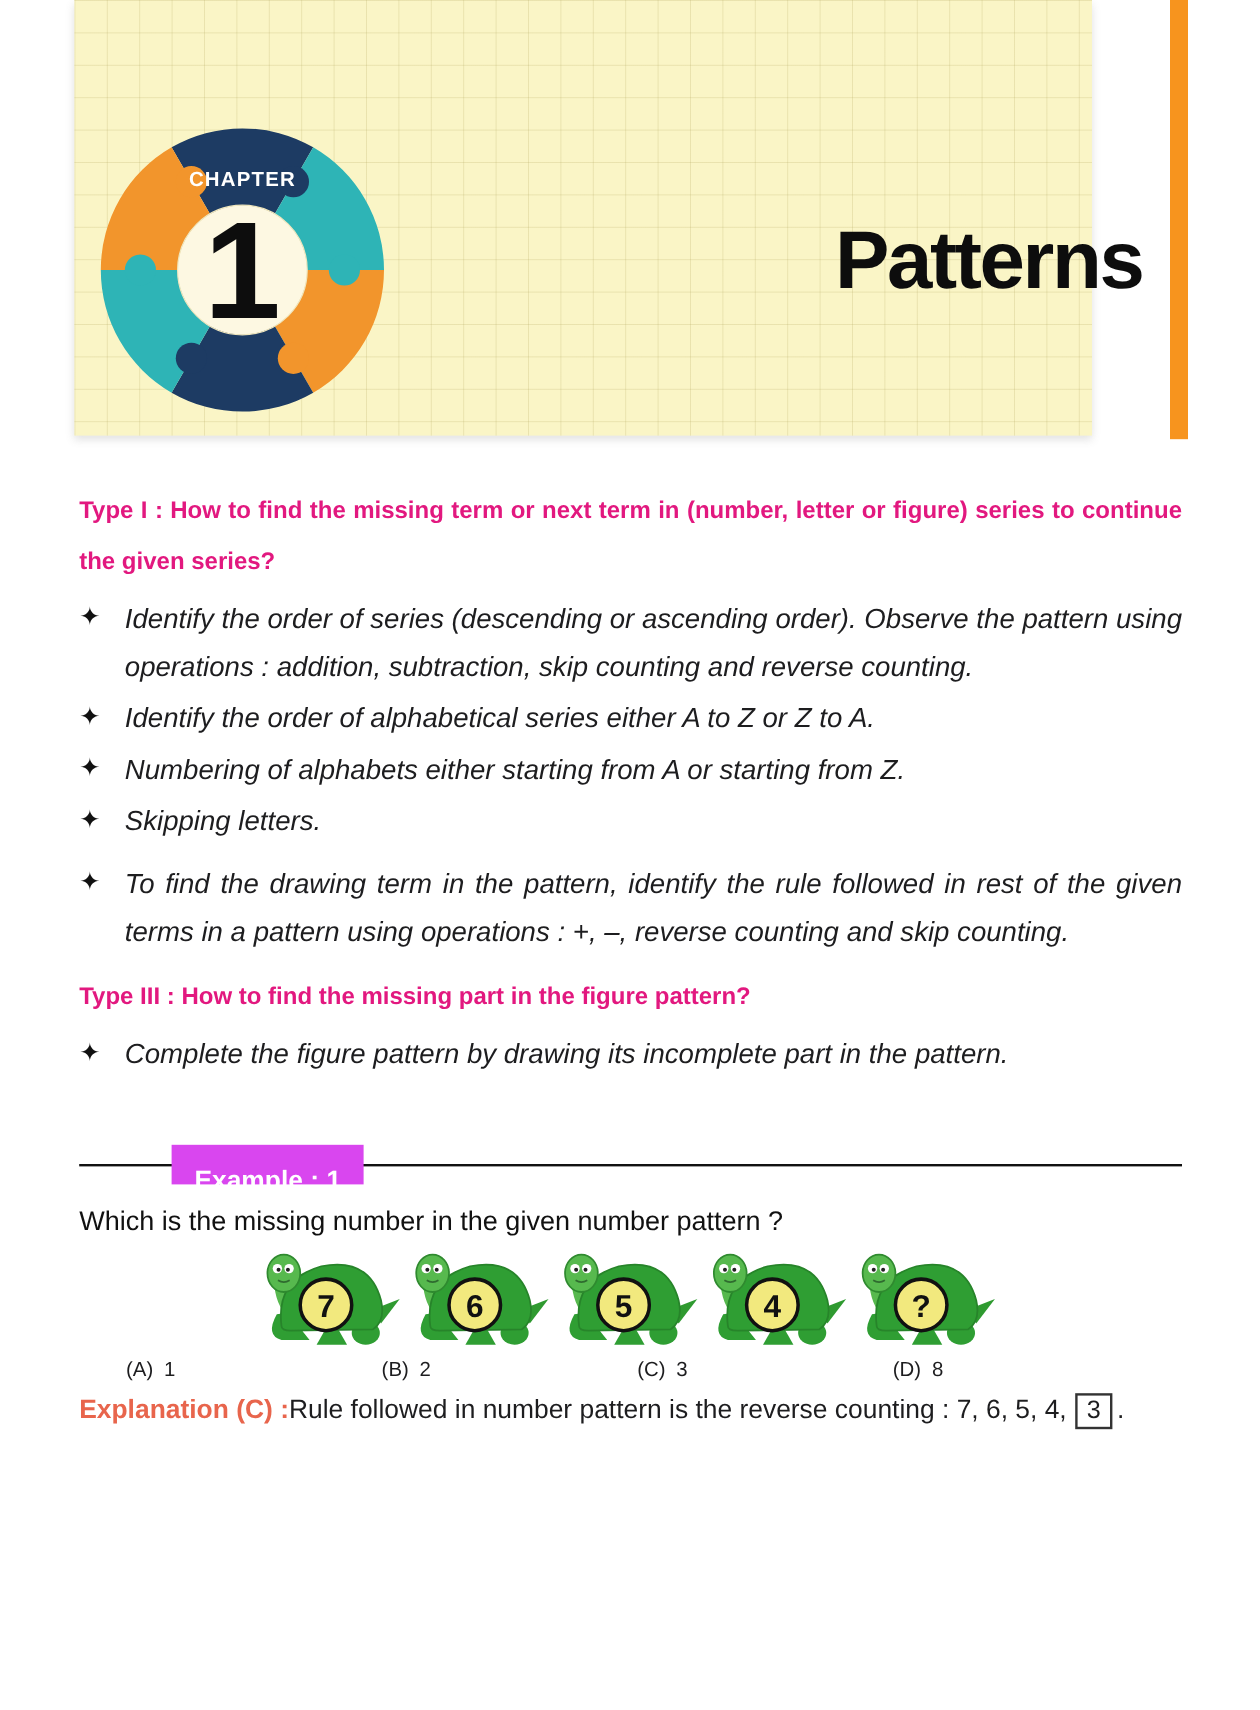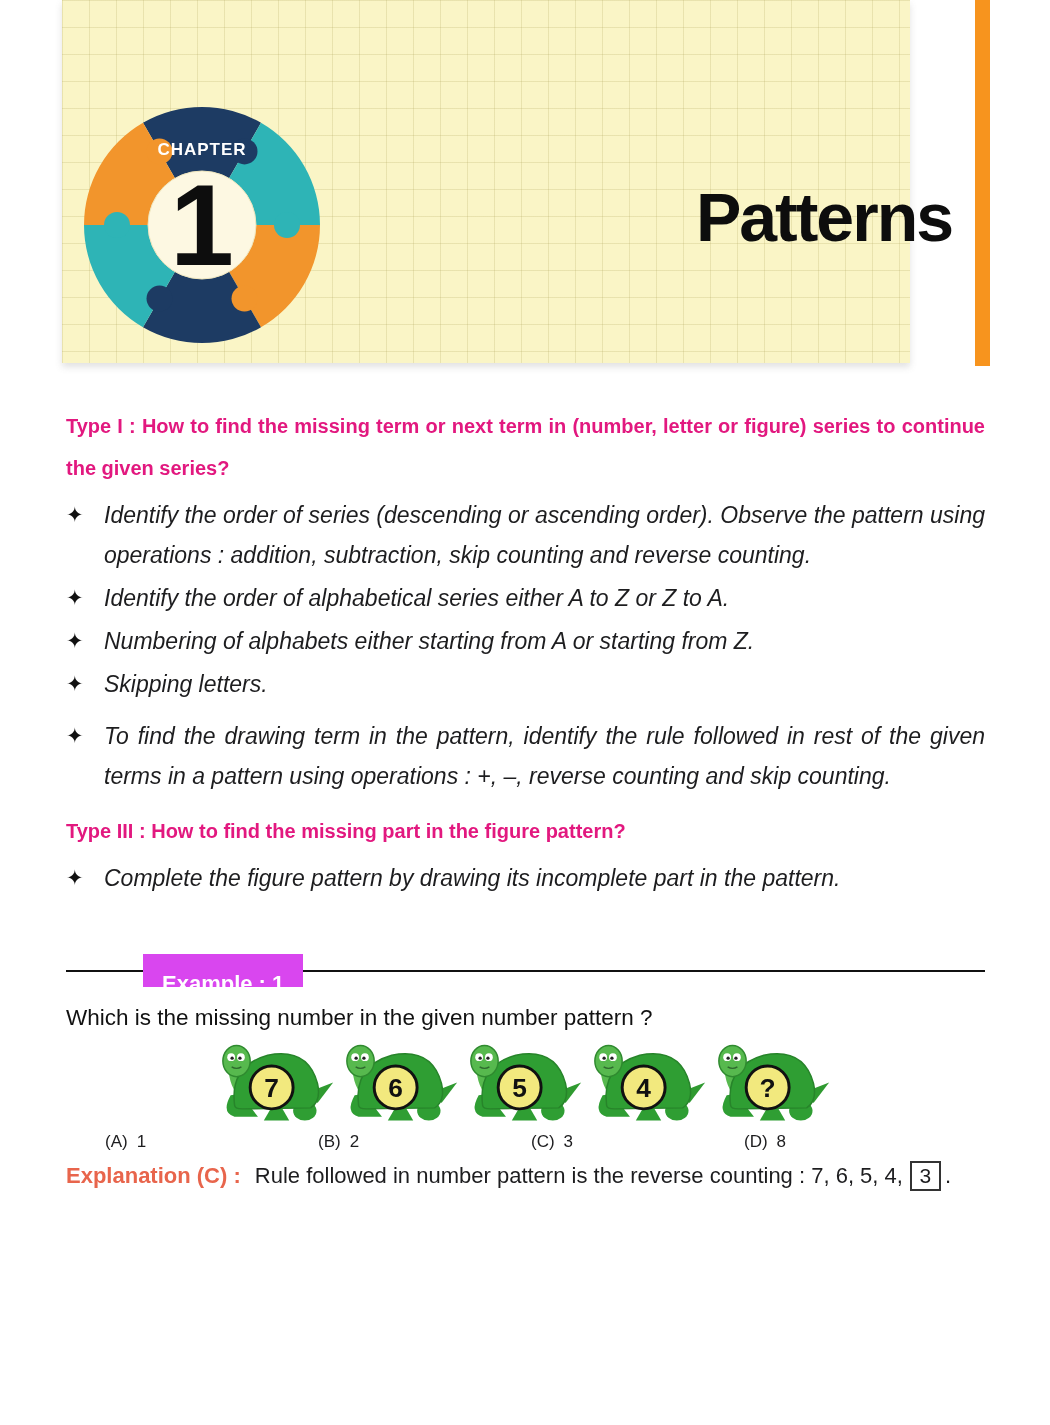--- a/index.html
+++ b/index.html
@@ -56,21 +56,21 @@
   .turtle-row { display:flex; justify-content:center; gap:3px; margin-top:9px; }
   .turtle { width:121px; height:87px; }
   .turtle svg { width:100%; height:100%; }
   .turtle-number { font-family:"Liberation Sans", sans-serif; font-weight:bold; }
 
   .options-row { display:flex; margin-top:5px; padding-left:39px; font-size:17px; }
   .option { width:213px; }
   .opt-letter { margin-right:9px; }
 
   .explanation { margin-top:9px; font-size:22px; white-space:nowrap; }
-  .exp-label { color:#e8654c; font-weight:bold; margin-right:14px; }
+  .exp-label { color:#e8654c; font-weight:bold; margin-right:0; }
   .answer-box {
     display:inline-block; min-width:31px; text-align:center; border:2px solid #333;
     padding:1px 7px; margin:0 4px 0 7px; font-size:21px;
   }
 </style>
 </head>
 <body>
 
 <div class="page">
 

